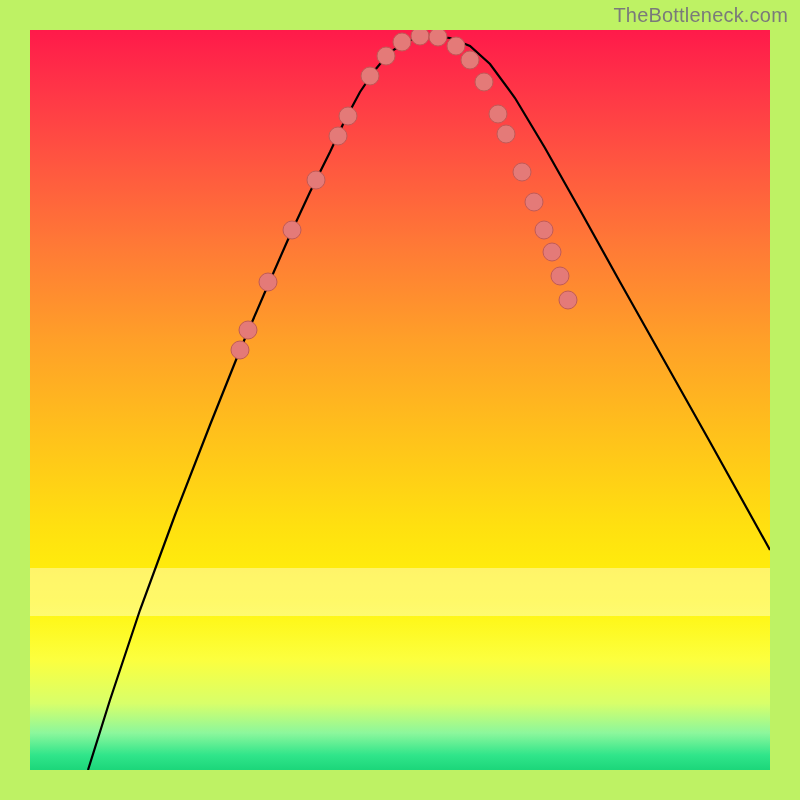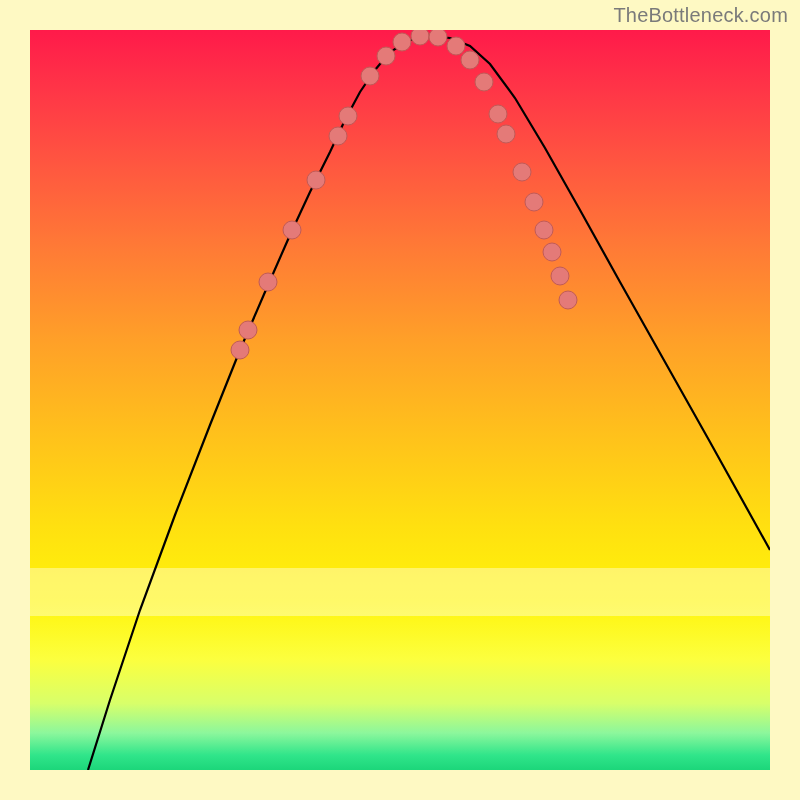--- a/index.html
+++ b/index.html
@@ -10,21 +10,21 @@
     overflow: hidden;
     background: #000;
     font-family: Arial, Helvetica, sans-serif;
   }
   .frame {
     position: absolute;
     top: 0;
     left: 0;
     width: 800px;
     height: 800px;
-    background: #fef9c3;
+    background: #bef264;
   }
   .plot-area {
     position: absolute;
     top: 30px;
     left: 30px;
     width: 740px;
     height: 740px;
     overflow: hidden;
   }
   .gradient-bg {

